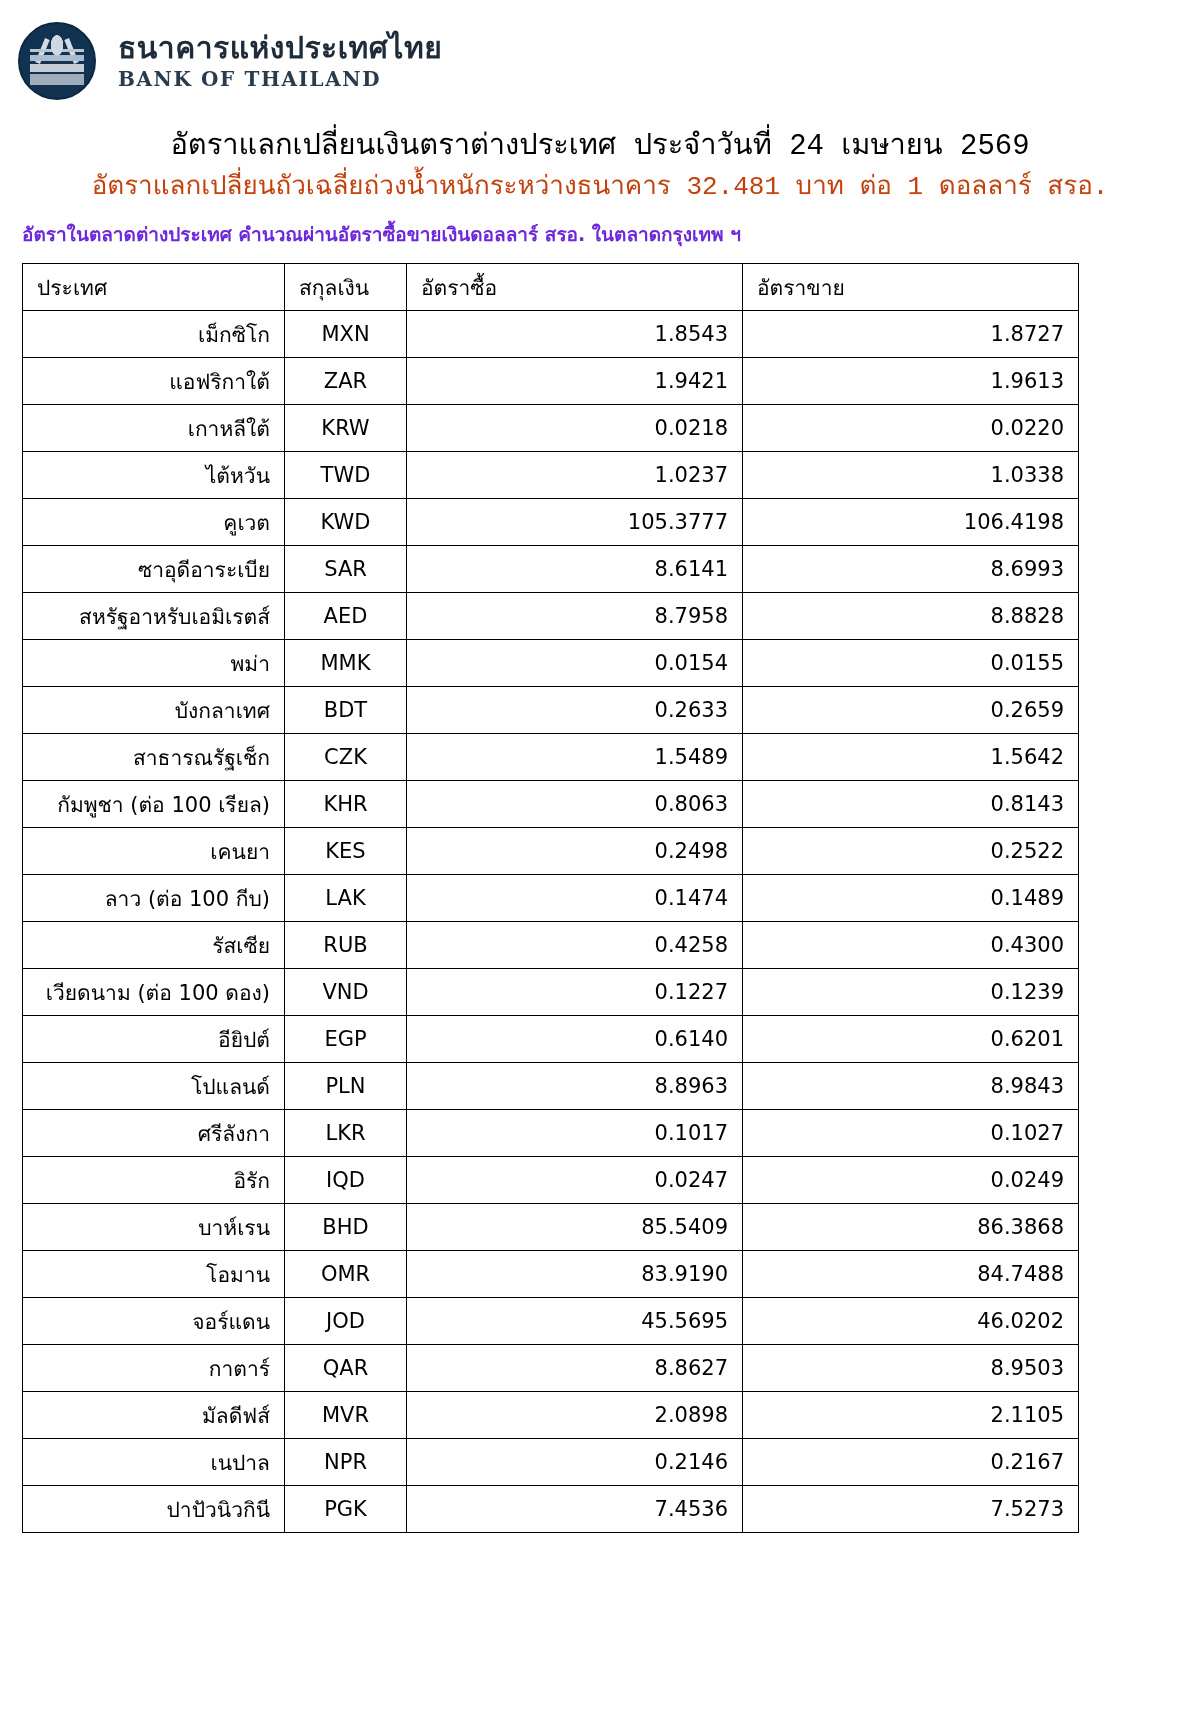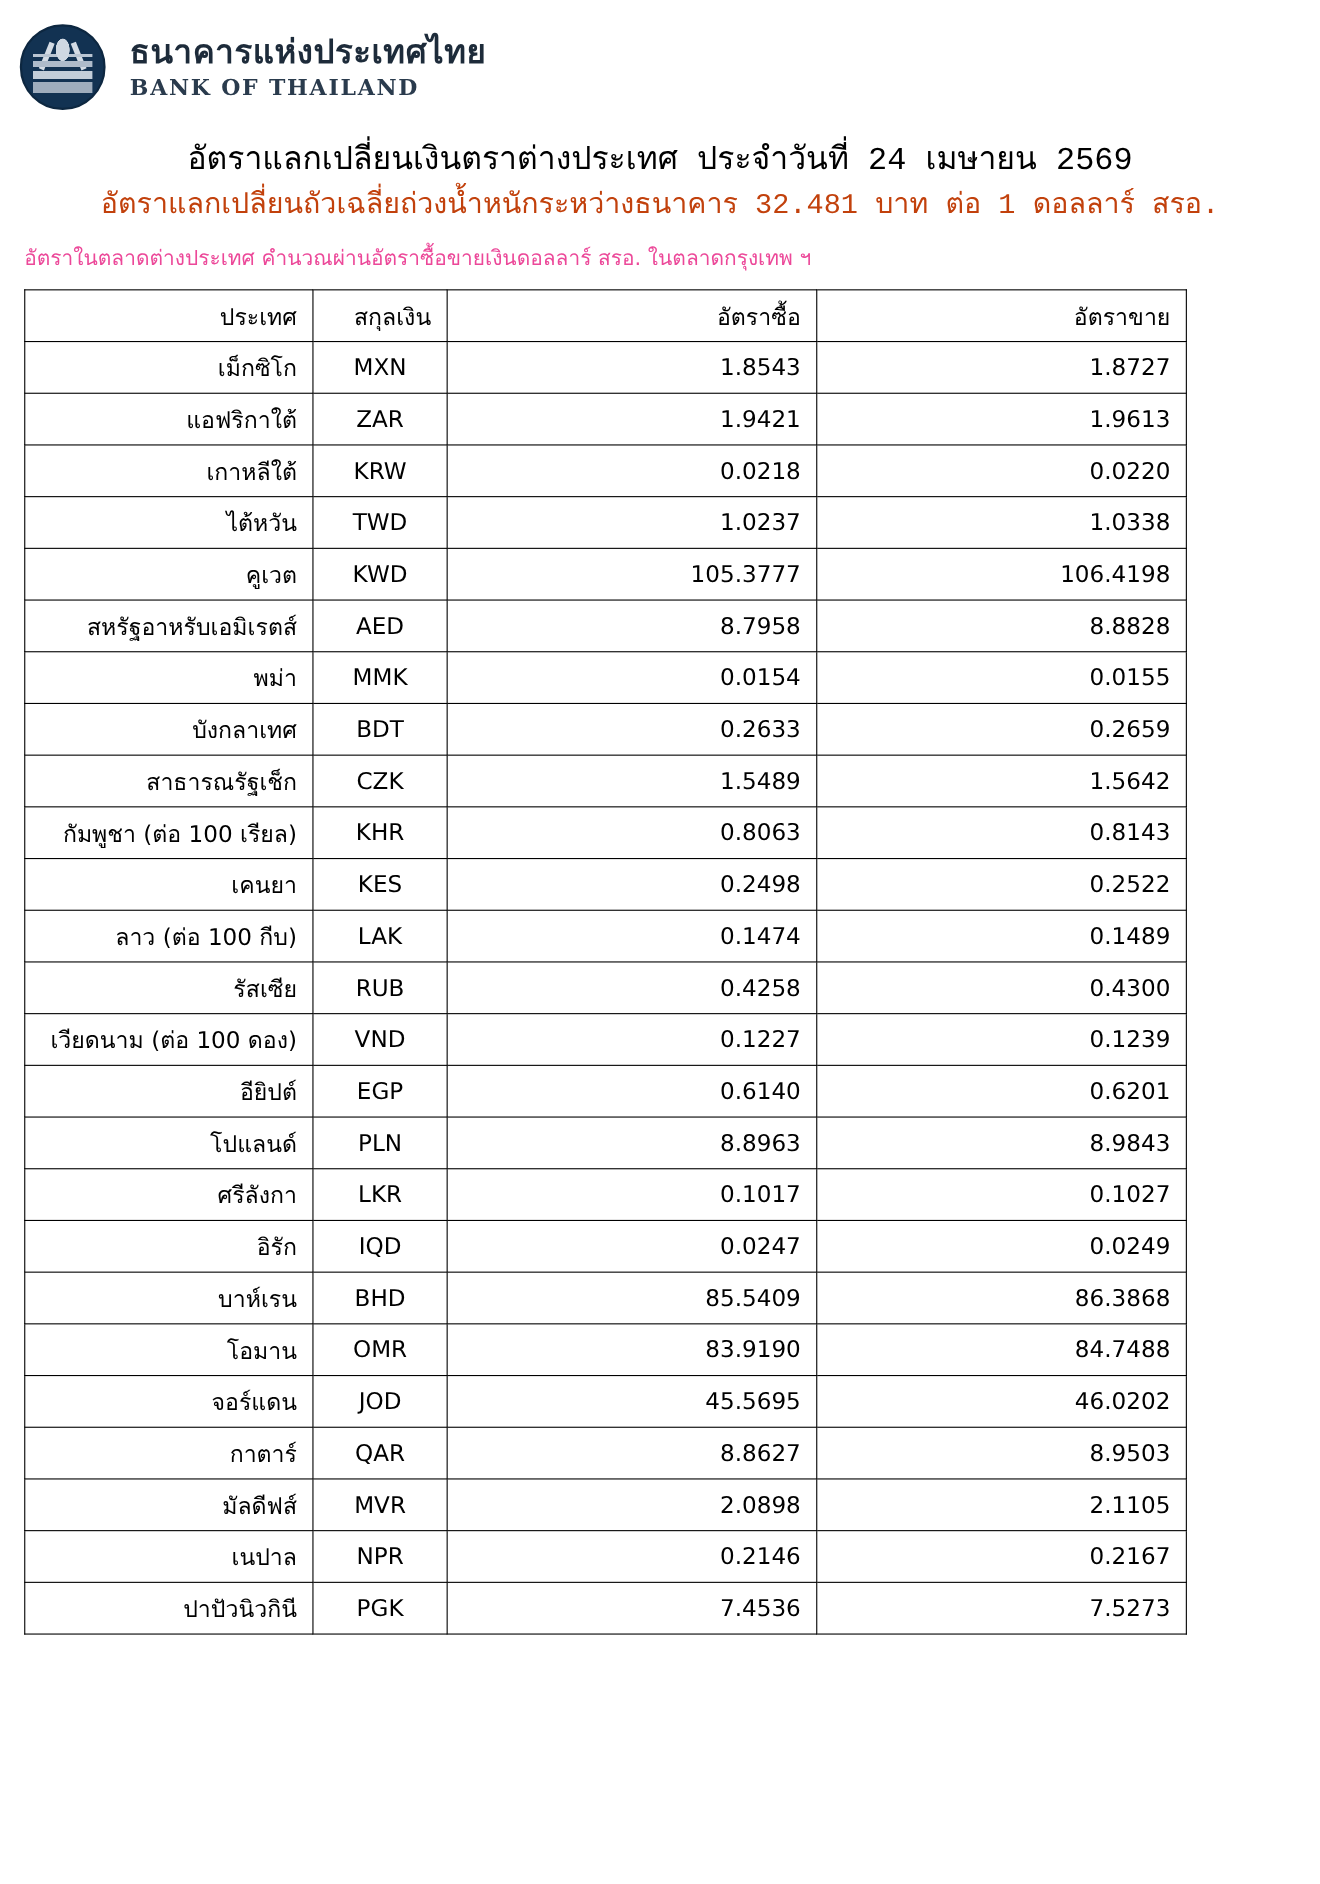--- a/index.html
+++ b/index.html
@@ -96,43 +96,44 @@
     font-size: 26px;
     color: #c2410c;
     line-height: 1.5;
     white-space: nowrap;
   }
   .subnote {
     margin-top: 12px;
     padding-left: 22px;
     text-align: left;
     font-size: 19px;
-    color: #ec4899;
+    color: #6d28d9;
     white-space: nowrap;
+    font-weight: bold;
   }
 
   
   .table-wrap {
     margin: 14px 22px 0 22px;
   }
   table.fx {
     width: 1056px;
     border-collapse: collapse;
     table-layout: fixed;
   }
   table.fx th, table.fx td {
     border: 1px solid #000000;
     height: 47px;
     font-size: 21px;
     font-weight: 400;
     color: #000;
     padding: 0 14px;
   }
   table.fx thead th {
-    text-align: right;
+    text-align: left;
     font-weight: 400;
     font-size: 21px;
     height: 47px;
   }
   col.c-country { width: 262px; }
   col.c-code    { width: 122px; }
   col.c-buy     { width: 336px; }
   col.c-sell    { width: 336px; }
 
   td.country { text-align: right; }
@@ -200,20 +201,26 @@
           <td class="num">1.0237</td>
           <td class="num">1.0338</td>
         </tr>
         <tr>
           <td class="country">คูเวต</td>
           <td class="code">KWD</td>
           <td class="num">105.3777</td>
           <td class="num">106.4198</td>
         </tr>
         <tr>
+          <td class="country">ซาอุดีอาระเบีย</td>
+          <td class="code">SAR</td>
+          <td class="num">8.6141</td>
+          <td class="num">8.6993</td>
+        </tr>
+        <tr>
           <td class="country">สหรัฐอาหรับเอมิเรตส์</td>
           <td class="code">AED</td>
           <td class="num">8.7958</td>
           <td class="num">8.8828</td>
         </tr>
         <tr>
           <td class="country">พม่า</td>
           <td class="code">MMK</td>
           <td class="num">0.0154</td>
           <td class="num">0.0155</td>

